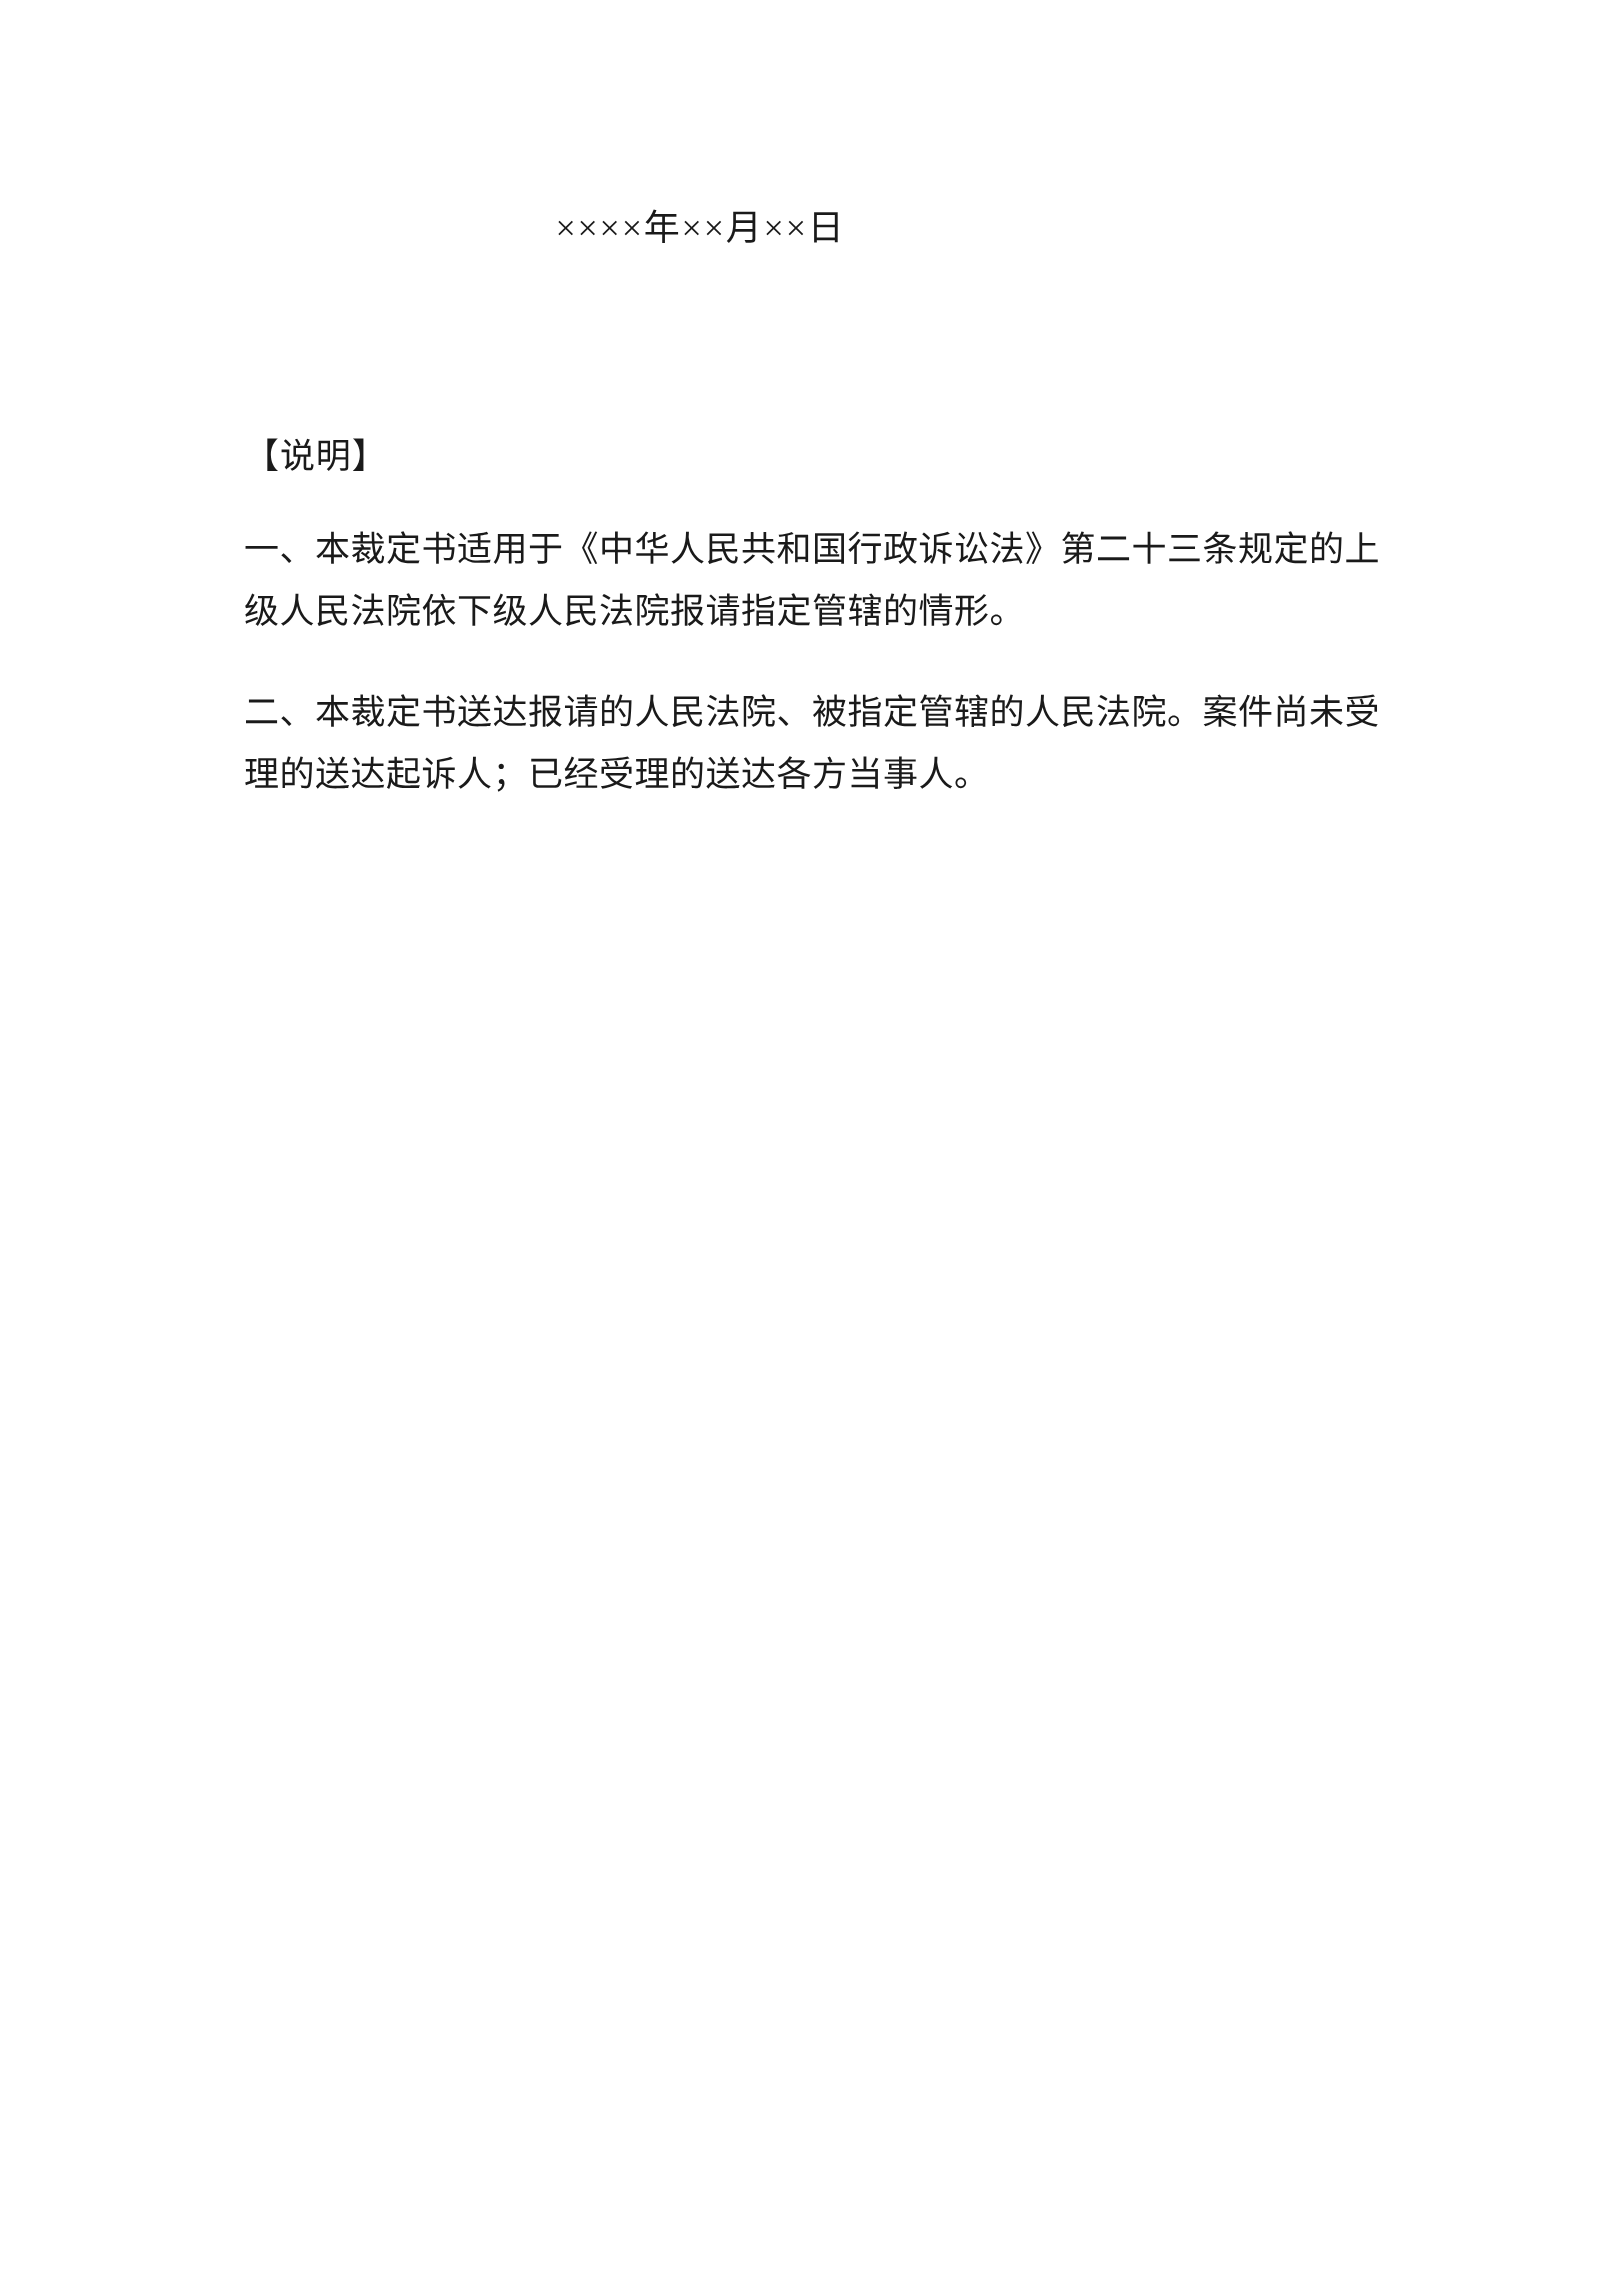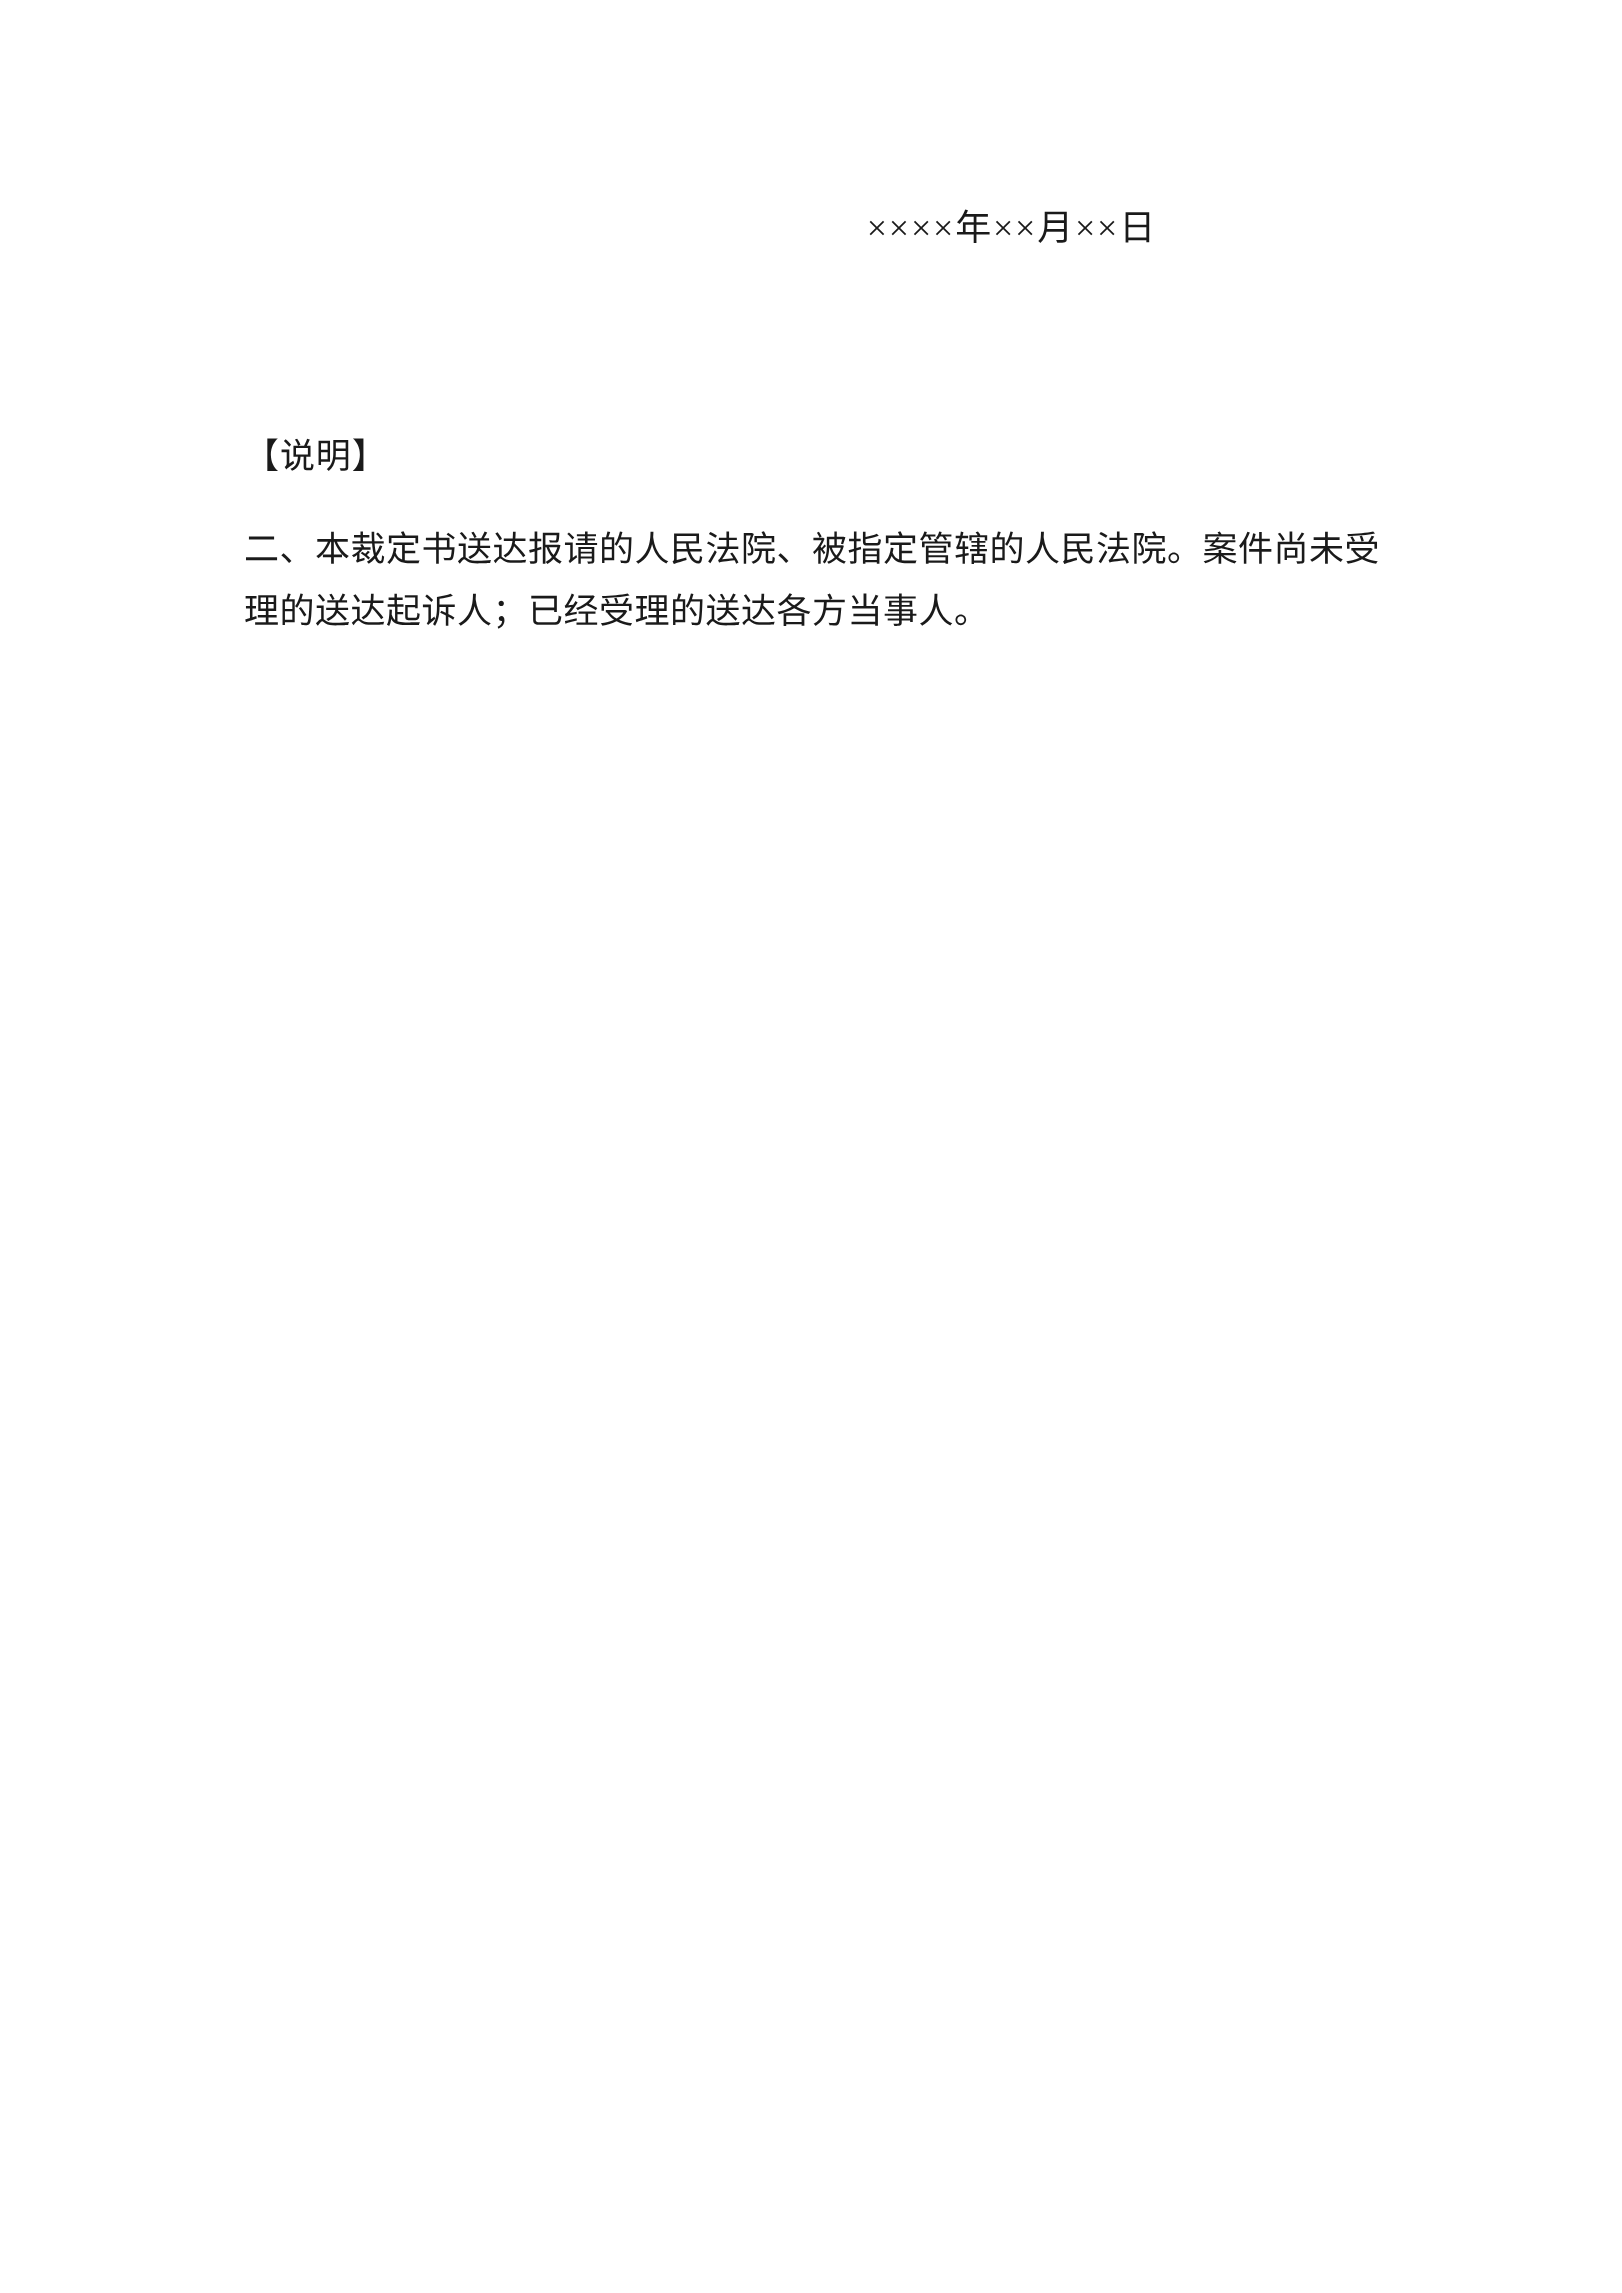--- a/index.html
+++ b/index.html
@@ -23,21 +23,21 @@
     padding: 0;
     position: relative;
   }
   .content {
     position: absolute;
     left: 244px;
     top: 0;
     width: 1136px;
   }
   .date-line {
-    text-align: right;
+    text-align: center;
     padding-right: 223px;
     margin-top: 207px;
     font-size: 36px;
     letter-spacing: 1.8px;
     line-height: 1.2;
     white-space: nowrap;
   }
   .seal-line {
     text-align: right;
     padding-right: 218px;
@@ -67,18 +67,19 @@
 <body>
 
 <div class="page">
   <div class="content">
 
     <div class="date-line">××××年××月××日</div>
 
 
     <div class="notes-heading">【说明】</div>
 
+    <p class="note-para">一、本裁定书适用于《中华人民共和国行政诉讼法》第二十三条规定的上级人民法院依下级人民法院报请指定管辖的情形。</p>
 
     <p class="note-para">二、本裁定书送达报请的人民法院、被指定管辖的人民法院。案件尚未受理的送达起诉人；已经受理的送达各方当事人。</p>
 
   </div>
 </div>
 
 
 </body></html>

